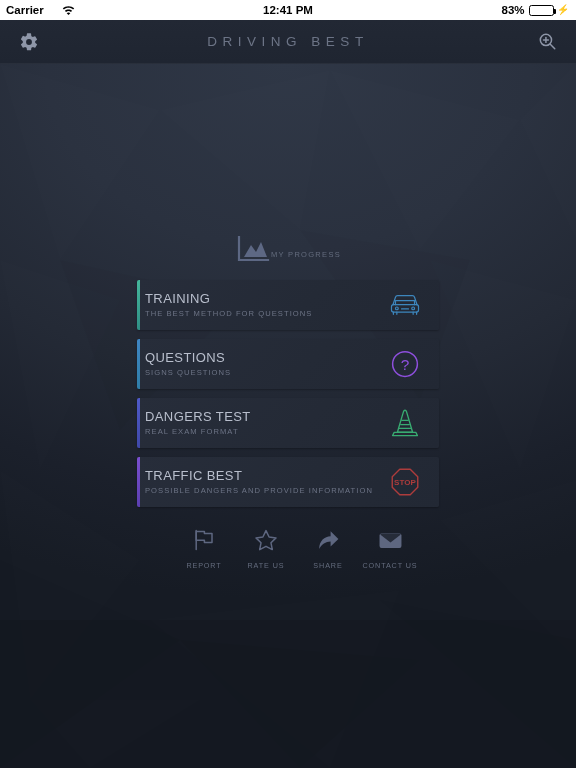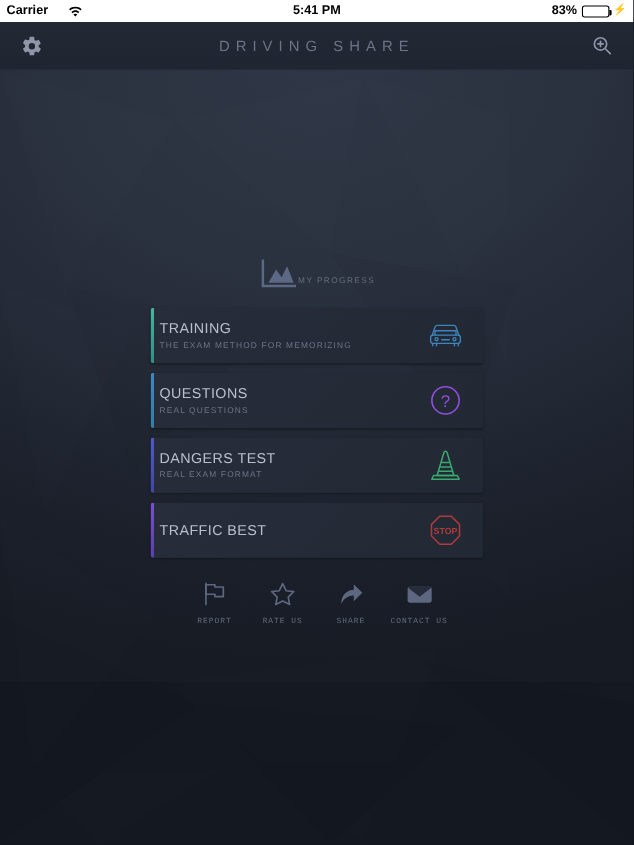--- a/index.html
+++ b/index.html
@@ -108,23 +108,22 @@
     font-size:7.6px; color:#6d7486; letter-spacing:1.05px;
   }
   .card-icon {
     width:56px; display:flex; align-items:center; justify-content:center;
     margin-right:6px;
   }
 
   
   .footer {
     margin-top:10px; width:302px;
-    display:flex; align-items:flex-start; justify-content:center;
+    display:flex; align-items:flex-start; justify-content:flex-end;
     padding:0 18px;
-    font-family:Liberation Mono, monospace;
   }
   .foot-item {
     display:flex; flex-direction:column; align-items:center;
     cursor:pointer; width:62px;
   }
   .foot-ico { height:28px; display:flex; align-items:center; justify-content:center; }
   .foot-label {
     margin-top:7px;
     font-size:7.2px; letter-spacing:.9px; color:#646c7e; white-space:nowrap;
   }
@@ -159,38 +158,38 @@
 
   <div class="statusbar">
     <div class="sb-left">
       <span>Carrier</span>
       <svg class="wifi-ico" width="13" height="11" viewBox="0 0 13 11">
         <path d="M6.5 1.2C4.3 1.2 2.3 2 0.8 3.3l1.1 1.2C3.1 3.4 4.7 2.8 6.5 2.8s3.4 0.6 4.6 1.7l1.1-1.2C10.7 2 8.7 1.2 6.5 1.2z" fill="#000"></path>
         <path d="M6.5 4.4c-1.4 0-2.7 0.5-3.6 1.4l1.1 1.2c0.7-0.6 1.6-1 2.5-1s1.8 0.4 2.5 1l1.1-1.2C9.2 4.9 7.9 4.4 6.5 4.4z" fill="#000"></path>
         <path d="M6.5 7.5c-0.7 0-1.3 0.3-1.8 0.7L6.5 10l1.8-1.8C7.8 7.8 7.2 7.5 6.5 7.5z" fill="#000"></path>
       </svg>
     </div>
-    <div class="sb-center">5:41 PM</div>
+    <div class="sb-center">12:41 PM</div>
     <div class="sb-right">
       <span class="batt-pct">83%</span>
       <span class="batt">
         <span class="batt-fill" style="width: 83%;"></span>
         <span class="batt-cap"></span>
       </span>
       <span class="bolt">⚡</span>
     </div>
   </div>
 
   <div class="navbar">
     <div class="nav-btn">
       <svg width="20" height="20" viewBox="0 0 24 24" fill="#8e96a8">
         <path d="M19.4 13a7.8 7.8 0 0 0 0-2l2.1-1.6a.5.5 0 0 0 .1-.6l-2-3.5a.5.5 0 0 0-.6-.2l-2.5 1a7.6 7.6 0 0 0-1.7-1L14.5 2a.5.5 0 0 0-.5-.4h-4a.5.5 0 0 0-.5.4l-.3 2.6a7.6 7.6 0 0 0-1.7 1l-2.5-1a.5.5 0 0 0-.6.2l-2 3.5a.5.5 0 0 0 .1.6L4.6 11a7.8 7.8 0 0 0 0 2l-2.1 1.6a.5.5 0 0 0-.1.6l2 3.5a.5.5 0 0 0 .6.2l2.5-1a7.6 7.6 0 0 0 1.7 1l.3 2.6a.5.5 0 0 0 .5.4h4a.5.5 0 0 0 .5-.4l.3-2.6a7.6 7.6 0 0 0 1.7-1l2.5 1a.5.5 0 0 0 .6-.2l2-3.5a.5.5 0 0 0-.1-.6zM12 15.5A3.5 3.5 0 1 1 15.5 12 3.5 3.5 0 0 1 12 15.5z"></path>
       </svg>
     </div>
-    <div class="nav-title">DRIVING SHARE</div>
+    <div class="nav-title">DRIVING BEST</div>
     <div class="nav-btn">
       <svg width="21" height="21" viewBox="0 0 24 24" fill="none" stroke="#8e96a8" stroke-width="1.7" stroke-linecap="round">
         <circle cx="10.2" cy="10.2" r="6.4"></circle>
         <line x1="15.2" y1="15.2" x2="20.3" y2="20.3"></line>
         <line x1="7.4" y1="10.2" x2="13" y2="10.2"></line>
         <line x1="10.2" y1="7.4" x2="10.2" y2="13"></line>
       </svg>
     </div>
   </div>
 
@@ -203,41 +202,41 @@
       </svg>
       <div class="progress-label">MY PROGRESS</div>
     </div>
 
     <div class="cards">
 
       <div class="card">
         <span class="card-accent" style="background:linear-gradient(180deg,#45b79c,#2f8f86);"></span>
         <div class="card-text">
           <div class="card-title">TRAINING</div>
-          <div class="card-sub">THE EXAM METHOD FOR MEMORIZING</div>
+          <div class="card-sub">THE BEST METHOD FOR QUESTIONS</div>
         </div>
         <div class="card-icon">
           <svg width="34" height="26" viewBox="0 0 38 30" fill="none" stroke="#3d86bd" stroke-width="1.4" stroke-linecap="round" stroke-linejoin="round">
             <path d="M5 15 L8 6 Q8.6 4.3 10.4 4.3 L27.6 4.3 Q29.4 4.3 30 6 L33 15"></path>
             <rect x="3.4" y="14.6" width="31.2" height="8.6" rx="2.4"></rect>
             <path d="M8 14.6 L8 10 L30 10 L30 14.6"></path>
             <circle cx="9.6" cy="18.9" r="1.6"></circle>
             <circle cx="28.4" cy="18.9" r="1.6"></circle>
             <path d="M15 19.5 L23 19.5"></path>
             <path d="M5.6 23.2 L5.6 25.8 M9.6 23.2 L9.6 25.8"></path>
             <path d="M28.4 23.2 L28.4 25.8 M32.4 23.2 L32.4 25.8"></path>
           </svg>
         </div>
       </div>
 
       <div class="card">
         <span class="card-accent" style="background:linear-gradient(180deg,#3f86c4,#2f7ea8);"></span>
         <div class="card-text">
           <div class="card-title">QUESTIONS</div>
-          <div class="card-sub">REAL QUESTIONS</div>
+          <div class="card-sub">SIGNS QUESTIONS</div>
         </div>
         <div class="card-icon">
           <svg width="30" height="30" viewBox="0 0 32 32">
             <circle cx="16" cy="16" r="13.2" fill="none" stroke="#8e4fdd" stroke-width="1.6"></circle>
             <text x="16" y="22.3" text-anchor="middle" font-family="'Liberation Sans', sans-serif" font-size="16.5" fill="#8e4fdd">?</text>
           </svg>
         </div>
       </div>
 
       <div class="card">
@@ -254,20 +253,21 @@
             <path d="M8.5 21.4 L19.5 21.4"></path>
             <path d="M3.2 25.3 L24.8 25.3 L26.4 28.6 L1.6 28.6 Z"></path>
           </svg>
         </div>
       </div>
 
       <div class="card">
         <span class="card-accent" style="background:linear-gradient(180deg,#7a4fd0,#5b3fb0);"></span>
         <div class="card-text">
           <div class="card-title">TRAFFIC BEST</div>
+          <div class="card-sub">POSSIBLE DANGERS AND PROVIDE INFORMATION</div>
         </div>
         <div class="card-icon">
           <svg width="30" height="30" viewBox="0 0 32 32">
             <polygon points="10.4,2.4 21.6,2.4 29.6,10.4 29.6,21.6 21.6,29.6 10.4,29.6 2.4,21.6 2.4,10.4" fill="none" stroke="#ad3c3c" stroke-width="1.5" stroke-linejoin="round"></polygon>
             <text x="16" y="19.6" text-anchor="middle" font-family="'Liberation Sans', sans-serif" font-size="8.6" font-weight="bold" fill="#ad3c3c">STOP</text>
           </svg>
         </div>
       </div>
 
     </div>

